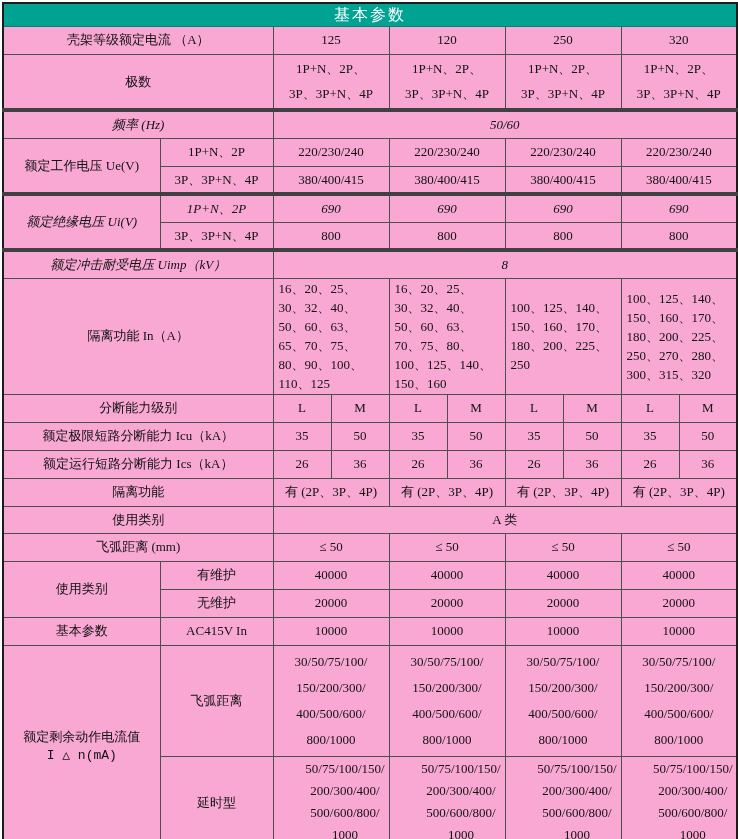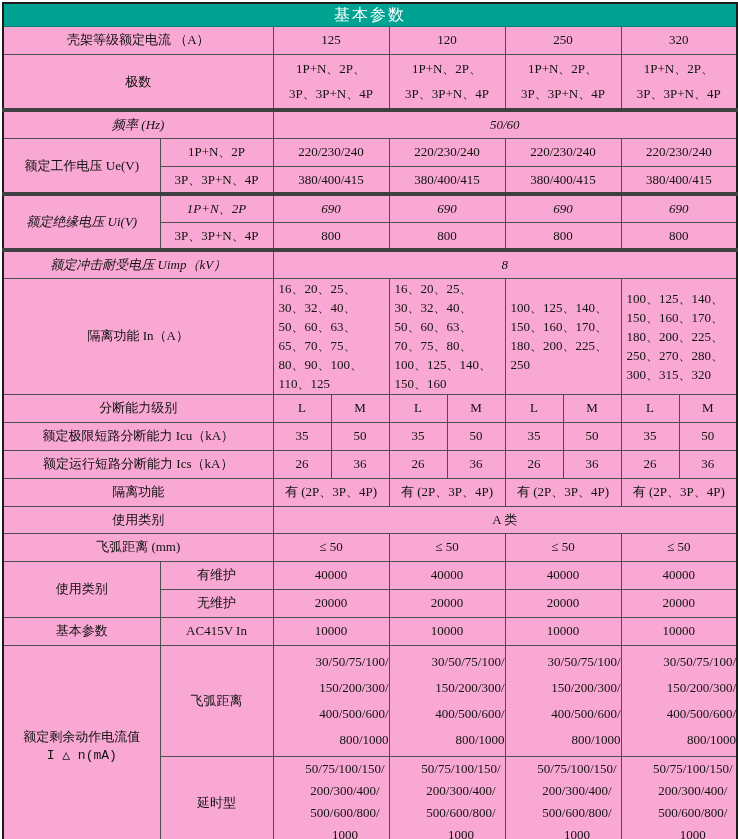--- a/index.html
+++ b/index.html
@@ -2,21 +2,21 @@
 <html><head>
 <meta charset="utf-8">
 <style>
   html,body{margin:0;padding:0;background:#ffffff;}
   body{padding:2px 2px 0 2px;font-family:"Liberation Serif","DejaVu Serif",serif;color:#111;}
   table{border-collapse:collapse;table-layout:fixed;width:734px;border:2px solid #1c1c1c;background:#f9a8d4;}
   td{border:1px solid #4e4e4e;text-align:center;vertical-align:middle;font-size:13px;padding:0;line-height:1.35;overflow:hidden;}
   tr.tt > td{border-top:4px solid #404040;font-style:italic;}
   .title-cell{background:#00a392;color:#ffffff;font-size:16px;letter-spacing:2px;border:1px solid #0b7f74;}
   .in-cell{text-align:left;padding-left:5px;white-space:pre-line;line-height:19px;}
-  .nd-cell{white-space:pre-line;line-height:26px;text-align:right;}
+  .nd-cell{white-space:pre-line;line-height:26px;}
   .d-cell{white-space:pre-line;line-height:22px;padding-left:28px;}
   .poles-cell{white-space:pre-line;line-height:25px;}
   .label-cell{white-space:pre-line;font-family:Liberation Mono, monospace;}
   .bottom-bar{width:734px;height:5px;background:#00a392;margin-top:0;}
 </style>
 </head>
 <body>
 
 <table>
   <colgroup>

